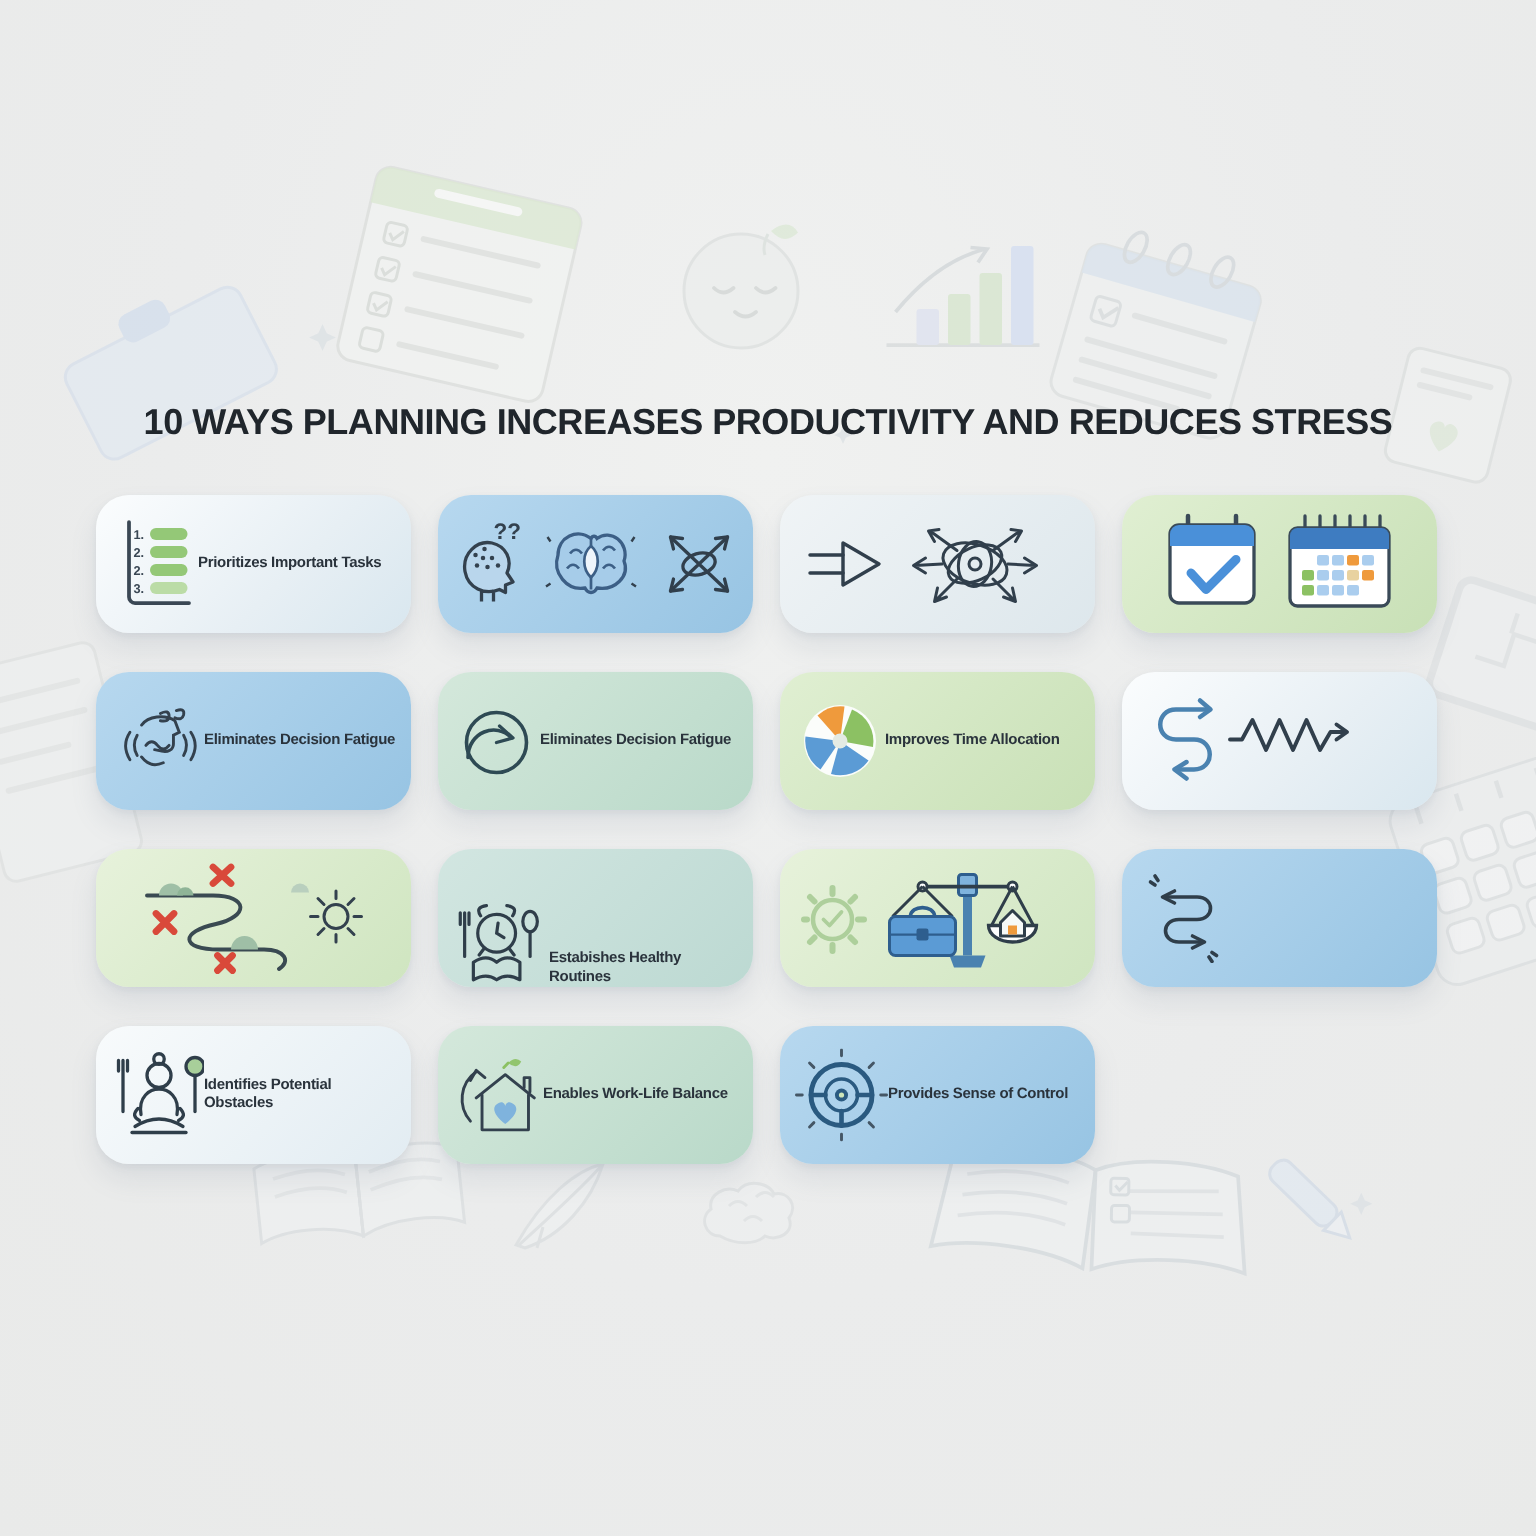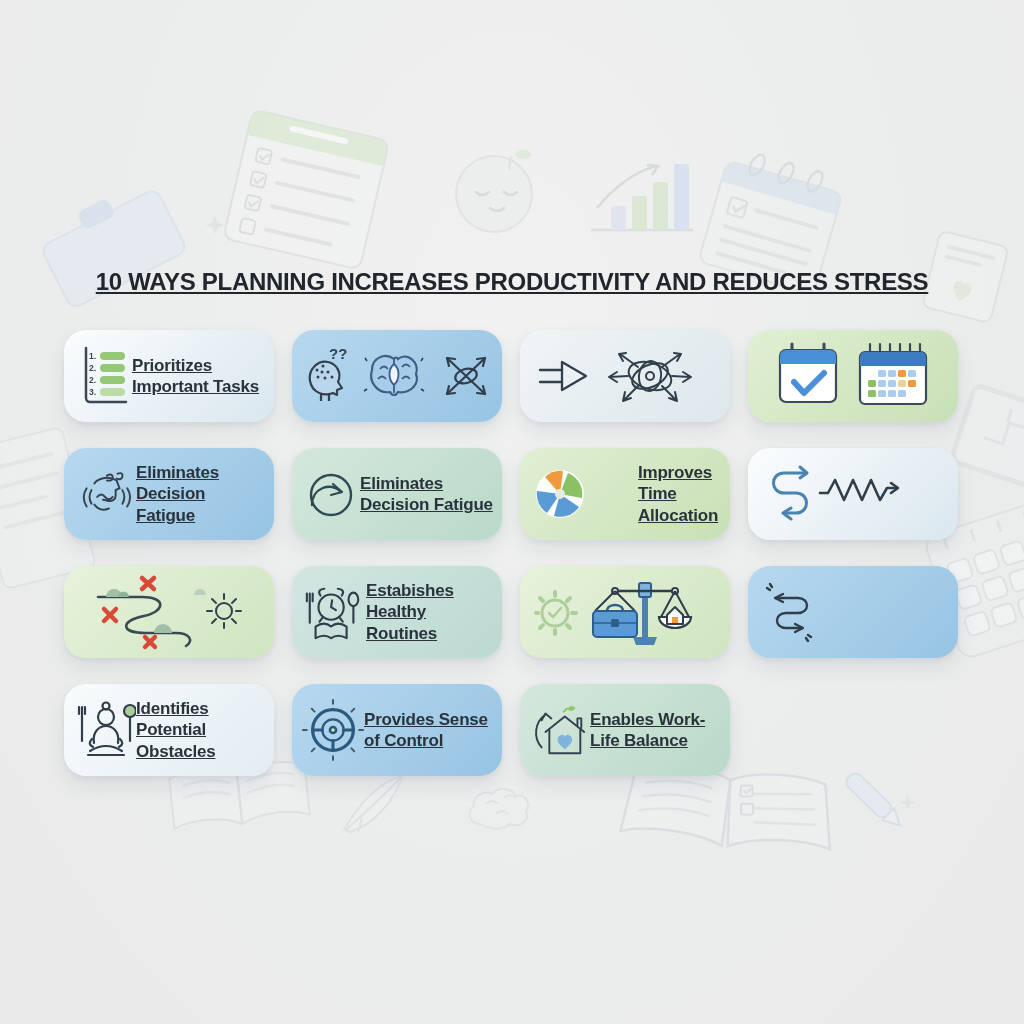--- a/index.html
+++ b/index.html
@@ -1,36 +1,36 @@
 <!DOCTYPE html>
 <html><head>
 <meta charset="utf-8">
 <style>
   html,body{margin:0;padding:0;background:#dfe1e0;}
   .stage{position:relative;width:1024px;height:1024px;margin:0 auto;overflow:hidden;
          background:radial-gradient(ellipse at 50% 30%, #f0f1f0 0%, #ebecec 55%, #e9eae9 100%);
          font-family:"Liberation Sans", sans-serif;}
   .deco{position:absolute;pointer-events:none;}
   .title{position:absolute;left:0;top:252px;width:100%;text-align:center;
-         font-size:24px;font-weight:700;letter-spacing:-0.3px;color:#20262c;text-decoration:underline;}
+         font-size:24px;font-weight:700;letter-spacing:-0.3px;color:#20262c;}
   .cards{position:absolute;left:64px;top:330px;display:grid;
          grid-template-columns:repeat(4,210px);grid-auto-rows:92px;column-gap:18px;row-gap:26px;}
   .card{border-radius:22px;display:flex;align-items:center;padding:0 6px 0 10px;
         box-shadow:0 10px 18px rgba(110,130,150,.14),0 2px 5px rgba(110,130,150,.10);}
   .card.icononly{justify-content:center;padding:0;}
   .icons-row{display:flex;align-items:center;justify-content:center;gap:12px;width:100%;}
   .card-icon{flex:0 0 58px;display:flex;justify-content:center;align-items:center;}
-  .card-label{flex:1;font-size:17px;font-weight:600;color:#2a333c;line-height:1.24;
-              letter-spacing:-0.2px;max-width:142px;text-decoration:underline;}
+  .card-label{flex:1;font-size:10px;font-weight:600;color:#2a333c;line-height:1.24;
+              letter-spacing:-0.2px;max-width:142px;}
   .bg-light    {background:linear-gradient(135deg,#fbfdfe 0%,#e7eff4 60%,#d9e7ef 100%);}
   .bg-blue     {background:linear-gradient(135deg,#b7d8ef,#97c4e3);}
   .bg-lightgray{background:linear-gradient(135deg,#f0f4f6,#dde7ec);}
-  .bg-green    {background:linear-gradient(135deg,#e0efd2,#c8e0b6);gap:48px;}
+  .bg-green    {background:linear-gradient(135deg,#e0efd2,#c8e0b6);}
   .bg-mint     {background:linear-gradient(135deg,#d4e8db,#b9d9c9);}
-  .bg-teal     {background:linear-gradient(135deg,#d2e6e1,#bcd9d2);}
+  .bg-teal     {background:linear-gradient(135deg,#d2e6e1,#bcd9d2);align-items:flex-end;}
   .bg-palegreen{background:linear-gradient(135deg,#e7f2db,#cfe5c0);}
   .bg-white    {background:linear-gradient(135deg,#f8fbfc,#e2ecf2);}
   svg{display:block;}
   .num{font-family:"Liberation Sans",sans-serif;font-size:8.5px;font-weight:700;fill:#3a4754;}
   .qq{font-family:"Liberation Sans",sans-serif;font-size:15px;font-weight:700;fill:#33414e;}
 </style>
 </head>
 <body>
 
 <div class="stage">
@@ -449,50 +449,50 @@
             <path d="M16,52 q16,-10 32,0"></path>
             <path d="M14,56 h36"></path>
             <circle cx="56" cy="12" r="6" fill="#a8cf9a"></circle>
             <path d="M56,18 v24"></path>
           </g>
         </svg>
       </span>
       <span class="card-label">Identifies Potential Obstacles</span>
     </div>
 
-    <div class="card bg-blue">
-      <span class="card-icon">
-        <svg width="62" height="62" viewBox="0 0 64 64">
-          <g stroke="#33414e" stroke-width="2" opacity=".85" stroke-linecap="round">
-            <path d="M59,32 h4 M1,32 h4 M32,59 v4 M32,1 v4 M51,51 l3,3 M13,51 l-3,3 M51,13 l3,-3 M13,13 l-3,-3"></path>
-          </g>
-          <circle cx="32" cy="32" r="21" stroke="#2a5a80" stroke-width="3.4" fill="none"></circle>
-          <circle cx="32" cy="32" r="11" stroke="#2a5a80" stroke-width="2.4" fill="none"></circle>
-          <g stroke="#2a5a80" stroke-width="3.2" stroke-linecap="round">
-            <path d="M11,32 H21 M43,32 H53 M32,43 V53"></path>
-          </g>
-          <circle cx="32" cy="32" r="4.5" fill="#2a5a80"></circle>
-          <circle cx="32" cy="32" r="1.8" fill="#cde6b9"></circle>
-        </svg>
-      </span>
-      <span class="card-label">Provides Sense of Control</span>
-    </div>
-
     <div class="card bg-mint">
       <span class="card-icon">
         <svg width="60" height="60" viewBox="0 0 62 60">
           <g stroke="#33414e" stroke-width="2" fill="none" stroke-linecap="round" stroke-linejoin="round">
             <path d="M12,48 A23,23 0 0 1 16,14"></path>
             <path d="M12,20 L16,13 L22,18"></path>
             <path d="M16,32 L36,16 L56,32"></path>
             <path d="M49,25 v-7 h4 v10"></path>
             <path d="M20,30 V54 H52 V30"></path>
           </g>
           <path d="M38,8 q5,-5 9,-1 q-3,6 -9,1 z" fill="#8cc163" opacity=".9"></path>
           <path d="M38,8 l-3,3" stroke="#8cc163" stroke-width="2" stroke-linecap="round"></path>
           <path d="M36,50 c-8,-6 -10,-12 -4.5,-14.5 c3,-1.5 4.5,1 4.5,2.5 c0,-1.5 1.5,-4 4.5,-2.5 c5.5,2.5 3.5,8.5 -4.5,14.5 z" fill="#7fb3dd"></path>
         </svg>
       </span>
       <span class="card-label">Enables Work-Life Balance</span>
     </div>
 
+    <div class="card bg-blue">
+      <span class="card-icon">
+        <svg width="62" height="62" viewBox="0 0 64 64">
+          <g stroke="#33414e" stroke-width="2" opacity=".85" stroke-linecap="round">
+            <path d="M59,32 h4 M1,32 h4 M32,59 v4 M32,1 v4 M51,51 l3,3 M13,51 l-3,3 M51,13 l3,-3 M13,13 l-3,-3"></path>
+          </g>
+          <circle cx="32" cy="32" r="21" stroke="#2a5a80" stroke-width="3.4" fill="none"></circle>
+          <circle cx="32" cy="32" r="11" stroke="#2a5a80" stroke-width="2.4" fill="none"></circle>
+          <g stroke="#2a5a80" stroke-width="3.2" stroke-linecap="round">
+            <path d="M11,32 H21 M43,32 H53 M32,43 V53"></path>
+          </g>
+          <circle cx="32" cy="32" r="4.5" fill="#2a5a80"></circle>
+          <circle cx="32" cy="32" r="1.8" fill="#cde6b9"></circle>
+        </svg>
+      </span>
+      <span class="card-label">Provides Sense of Control</span>
+    </div>
+
   </div>
 </div>
 
 </body></html>

